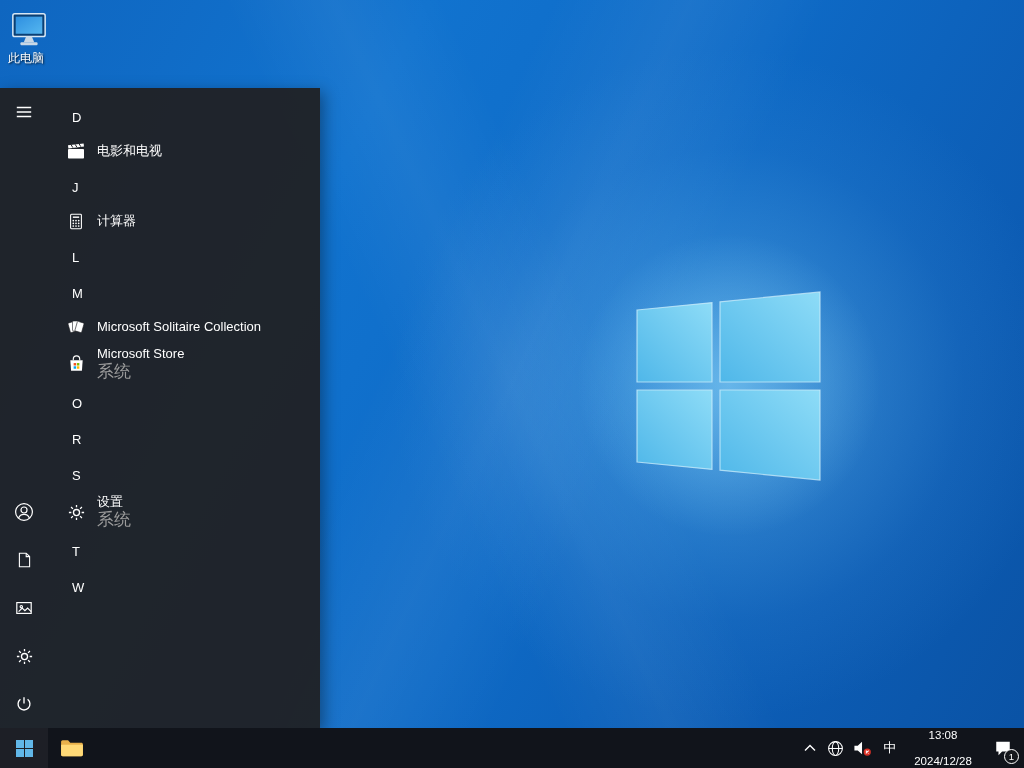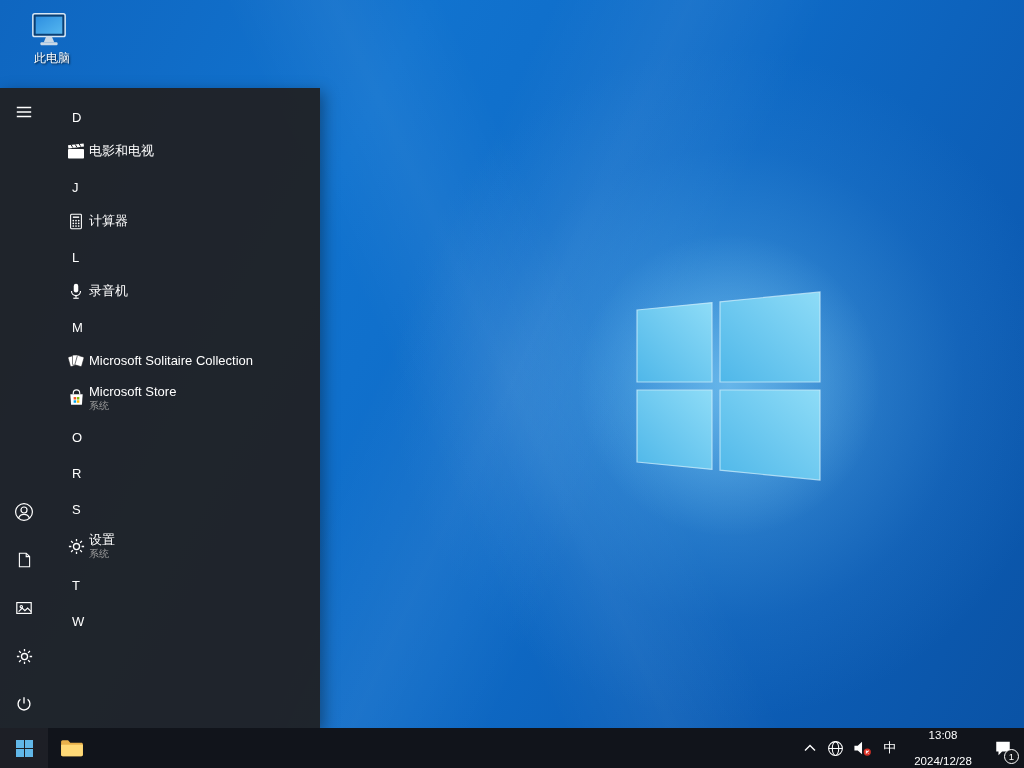--- a/index.html
+++ b/index.html
@@ -18,41 +18,41 @@
     background:
       linear-gradient(115deg, transparent 40%, rgba(255,255,255,.06) 50%, transparent 60%),
       linear-gradient(65deg, transparent 42%, rgba(255,255,255,.05) 50%, transparent 58%);
   }
   .logo-glow { position:absolute; left:576px; top:232px; width:306px; height:306px; border-radius:50%;
     background:radial-gradient(circle, rgba(140,215,250,.5), rgba(140,215,250,0) 70%); }
   .win-logo { position:absolute; left:630px; top:285px; }
 
   
   .desktop-icon { position:absolute; left:8px; top:10px; width:62px;
-    display:flex; flex-direction:column; align-items:flex-end; gap:2px; }
+    display:flex; flex-direction:column; align-items:flex-start; gap:2px; }
   .desktop-icon-label { font-size:12px; color:#fff; text-shadow:1px 1px 2px rgba(0,0,0,.8); }
 
   
   .start-menu { position:absolute; left:0; top:88px; width:320px; height:640px;
     background:rgba(32,34,38,.97); display:flex; box-shadow:4px 4px 14px rgba(0,0,0,.35); }
   .rail { width:48px; display:flex; flex-direction:column; justify-content:space-between; }
   .rail-btn { width:48px; height:48px; display:flex; align-items:center; justify-content:center;
     background:none; border:none; cursor:pointer; }
   .rail-bottom { display:flex; flex-direction:column; }
 
   .app-list { flex:1; padding-top:12px; overflow:hidden; }
   .section { margin-bottom:2px; }
   .section-letter { height:34px; display:flex; align-items:center; padding-left:24px;
     color:#fff; font-size:13px; cursor:pointer; }
   .app-row { height:34px; display:flex; align-items:center; padding-left:16px;
     color:#fff; font-size:13px; position:relative; cursor:pointer; }
   .app-row.tall { height:40px; }
   .app-icon { width:24px; height:24px; flex:0 0 24px; display:flex; align-items:center; justify-content:center; }
-  .app-text { margin-left:1px; display:flex; flex-direction:column; line-height:1.18; }
-  .app-sublabel { font-size:10px; color:#9c9c9c; }
+  .app-text { margin-left:9px; display:flex; flex-direction:column; line-height:1.18; }
+  .app-sublabel { font-size:17px; color:#9c9c9c; }
   .chev { position:absolute; right:18px; top:50%; transform:translateY(-50%); display:flex; }
   .icon { display:flex; align-items:center; justify-content:center; }
 
   
   .taskbar { position:absolute; left:0; bottom:0; width:1024px; height:40px;
     background:#11141b; display:flex; align-items:stretch; z-index:5; }
   .task-btn { width:48px; display:flex; align-items:center; justify-content:center;
     background:none; border:none; cursor:pointer; }
   .task-btn.start { background:rgba(255,255,255,.05); }
   .tray { margin-left:auto; display:flex; align-items:stretch; }
@@ -206,33 +206,20 @@
                 </g>
               </svg>
             </span>
             <div class="app-text">
               <div class="app-label">计算器</div>
             </div>
           </div>
         </div>
         <div class="section">
           <div class="section-letter">L</div>
-          <div class="app-row">
-            <span class="icon app-icon">
-              <svg width="18" height="19" viewBox="0 0 20 20" fill="none" stroke="#fff" stroke-width="1.3">
-                <rect x="7.5" y="1.5" width="5" height="9.5" rx="2.5" fill="#fff" stroke="none"></rect>
-                <path d="M5 9.5a5 5 0 0 0 10 0"></path>
-                <path d="M10 14.5V17"></path>
-                <path d="M7 17.5h6"></path>
-              </svg>
-            </span>
-            <div class="app-text">
-              <div class="app-label">录音机</div>
-            </div>
-          </div>
         </div>
         <div class="section">
           <div class="section-letter">M</div>
           <div class="app-row">
             <span class="icon app-icon">
               <svg width="20" height="20" viewBox="0 0 20 20">
                 <g fill="#fff" stroke="#202226" stroke-width="0.6">
                   <rect x="3" y="5" width="7" height="10" rx="1" transform="rotate(-16 6.5 10)"></rect>
                   <rect x="6.5" y="4" width="7" height="10" rx="1"></rect>
                   <rect x="10" y="5" width="7" height="10" rx="1" transform="rotate(16 13.5 10)"></rect>

